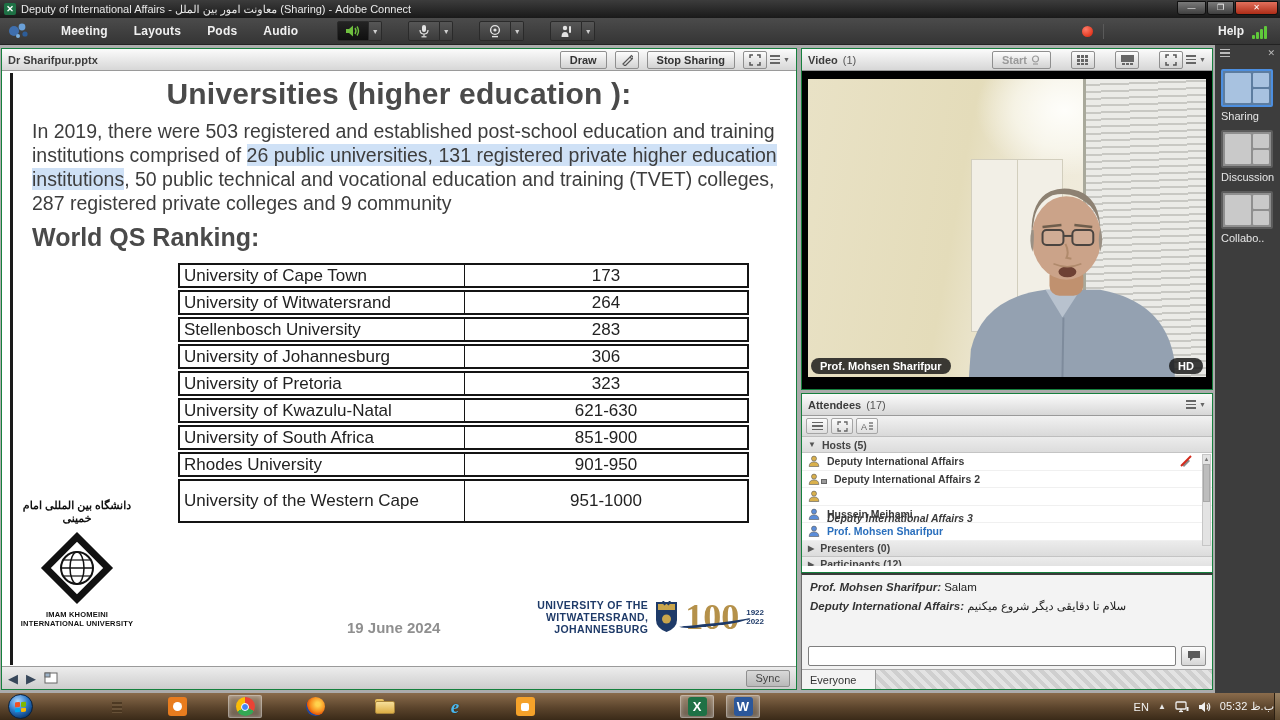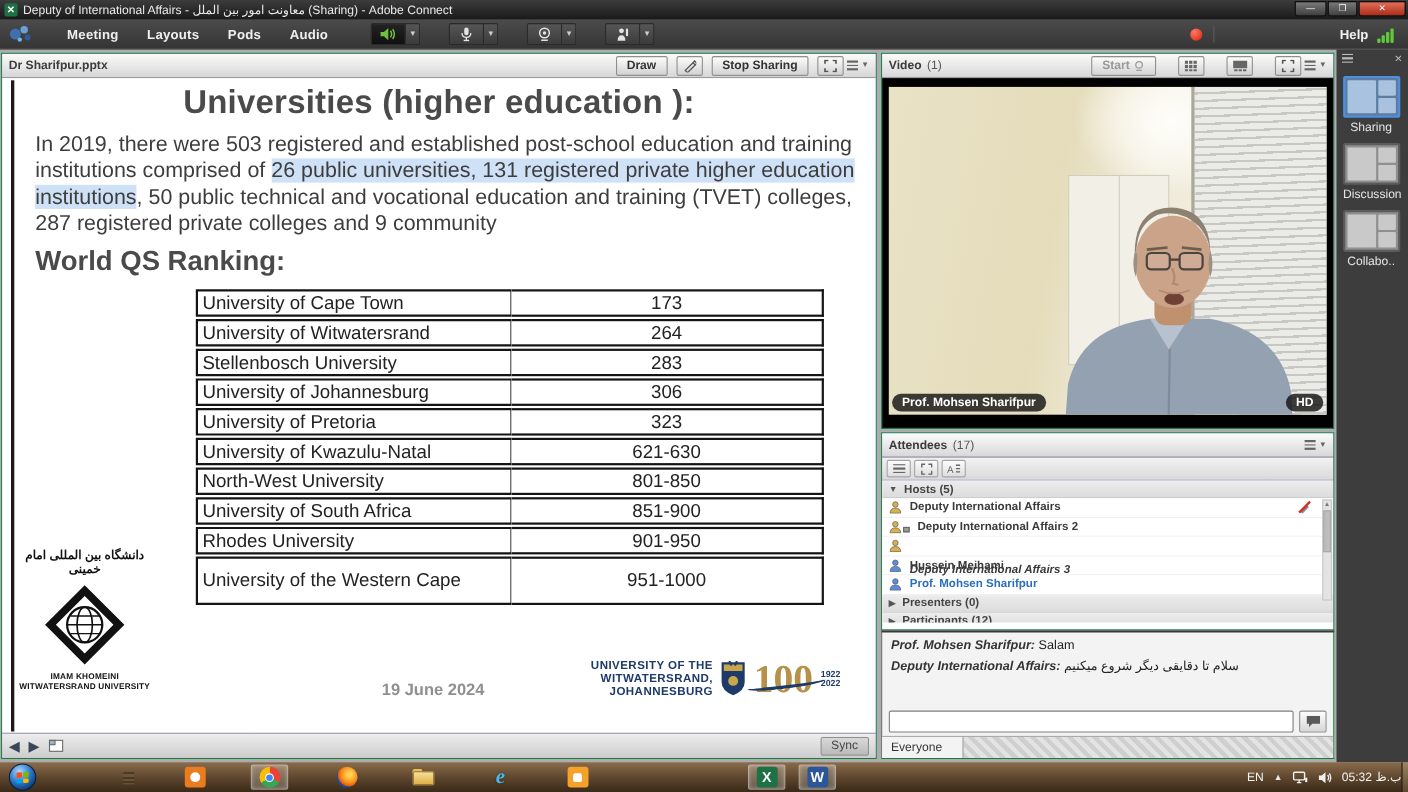--- a/index.html
+++ b/index.html
@@ -153,21 +153,21 @@
   #chat-tabs{height:20px;display:flex;align-items:stretch;
     background:repeating-linear-gradient(45deg,#e3e3e3 0 4px,#cfcfcf 4px 8px);
     border-top:1px solid #aaa;}
   #everyone-tab{width:74px;background:#f3f3f3;border-right:1px solid #9a9a9a;
     font-size:11px;color:#333;display:flex;align-items:center;padding-left:8px;}
 
   
   #layouts-bar{position:absolute;left:1215px;top:45px;width:65px;height:648px;background:#3d3d3d;}
   #layouts-top{height:16px;display:flex;align-items:center;justify-content:space-between;padding:0 5px;color:#bbb;}
   #layouts-top .lines-ic i{background:#bbb;}
-  .layout-item{margin:8px 8px 0 6px;text-align:center;}
+  .layout-item{margin:8px 8px 0 6px;}
   .layout-thumb{width:52px;height:38px;margin:0 auto;border:2px solid #5c5c5c;border-radius:2px;
     background:#8f8f8f;position:relative;padding:2px;display:grid;
     grid-template-columns:1.6fr 1fr;grid-template-rows:1fr 1fr;gap:2px;}
   .layout-thumb span{background:#c9c9c9;border-radius:1px;}
   .layout-thumb span:first-child{grid-row:1/3;}
   .layout-item.active .layout-thumb{border-color:#4d8fe0;background:#5d7da0;}
   .layout-item.active .layout-thumb span{background:#a8c2e0;}
   .layout-label{font-size:11px;color:#e6e6e6;margin-top:3px;}
 
   
@@ -323,24 +323,20 @@
             </tr>
             <tr>
               <td class="uni">University of Pretoria</td>
               <td class="rank">323</td>
             </tr>
             <tr>
               <td class="uni">University of Kwazulu-Natal</td>
               <td class="rank">621-630</td>
             </tr>
             <tr>
-              <td class="uni">North-West University</td>
-              <td class="rank">801-850</td>
-            </tr>
-            <tr>
               <td class="uni">University of South Africa</td>
               <td class="rank">851-900</td>
             </tr>
             <tr>
               <td class="uni">Rhodes University</td>
               <td class="rank">901-950</td>
             </tr>
             <tr class="tall">
               <td class="uni">University of the Western Cape</td>
               <td class="rank">951-1000</td>
@@ -352,21 +348,21 @@
         <div class="callig">دانشگاه بین المللی امام خمینی</div>
         <svg width="78" height="80" viewBox="0 0 78 80" style="margin:3px auto 2px;">
           <rect x="17" y="18" width="44" height="44" transform="rotate(45 39 40)" fill="none" stroke="#111" stroke-width="7"></rect>
           <circle cx="39" cy="40" r="16" fill="none" stroke="#111" stroke-width="2"></circle>
           <ellipse cx="39" cy="40" rx="7" ry="16" fill="none" stroke="#111" stroke-width="1.5"></ellipse>
           <line x1="23" y1="40" x2="55" y2="40" stroke="#111" stroke-width="1.5"></line>
           <line x1="26" y1="32" x2="52" y2="32" stroke="#111" stroke-width="1.2"></line>
           <line x1="26" y1="48" x2="52" y2="48" stroke="#111" stroke-width="1.2"></line>
         </svg>
         <div class="en">IMAM KHOMEINI</div>
-        <div class="en">WITWATERSRAND UNIVERSITY</div>
+        <div class="en">INTERNATIONAL UNIVERSITY</div>
       </div>
 
       <div id="slide-date">19 June 2024</div>
 
       <div id="wits">
         <div class="txt">
           <div>UNIVERSITY OF THE</div>
           <div>WITWATERSRAND,</div>
           <div>JOHANNESBURG</div>
         </div>

